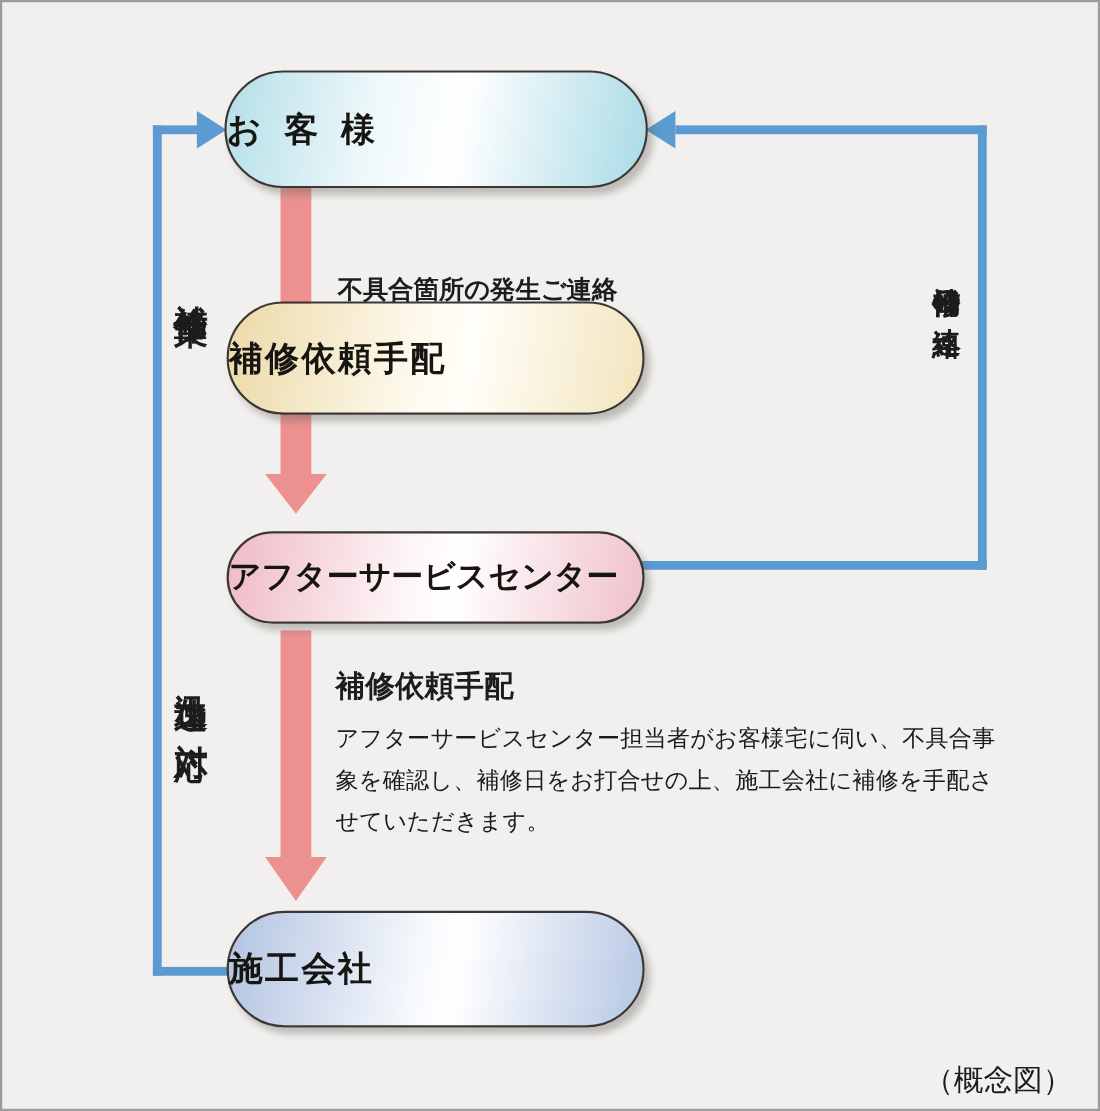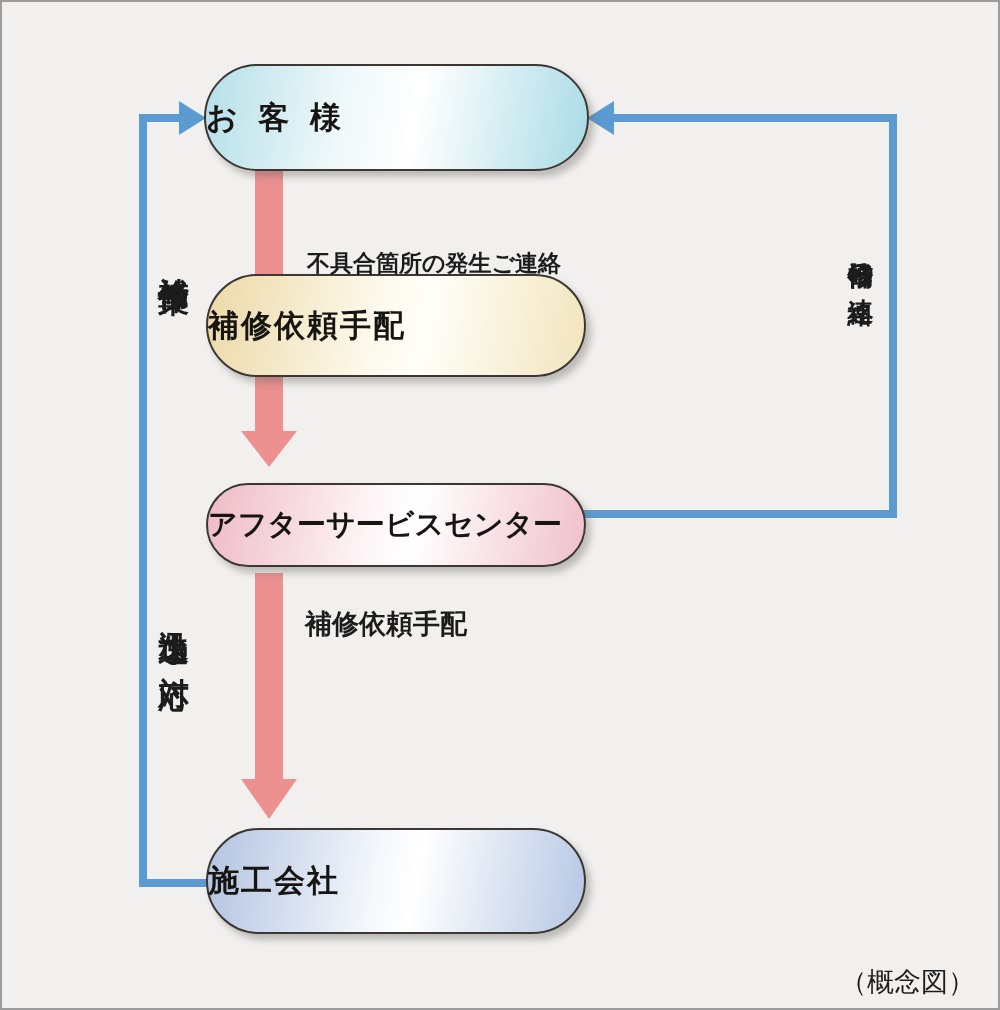--- a/index.html
+++ b/index.html
@@ -120,20 +120,21 @@
   </div>
   <div class="pill pill-after">
     <span>アフターサービスセンター</span>
   </div>
   <div class="pill pill-construction">
     <span>施工会社</span>
   </div>
 
   <div class="lbl label-defect">不具合箇所の発生ご連絡</div>
   <div class="lbl label-repair">補修依頼手配</div>
+  <div class="paragraph">アフターサービスセンター担当者がお客様宅に伺い、不具合事象を確認し、補修日をお打合せの上、施工会社に補修を手配させていただきます。</div>
 
   <div class="v-label v-repair-work">補修作業</div>
   <div class="v-label v-prompt">迅速な対応</div>
   <div class="v-label v-date">補修日の連絡</div>
 
   <div class="lbl caption">（概念図）</div>
 
 </div>
 
 </body></html>

